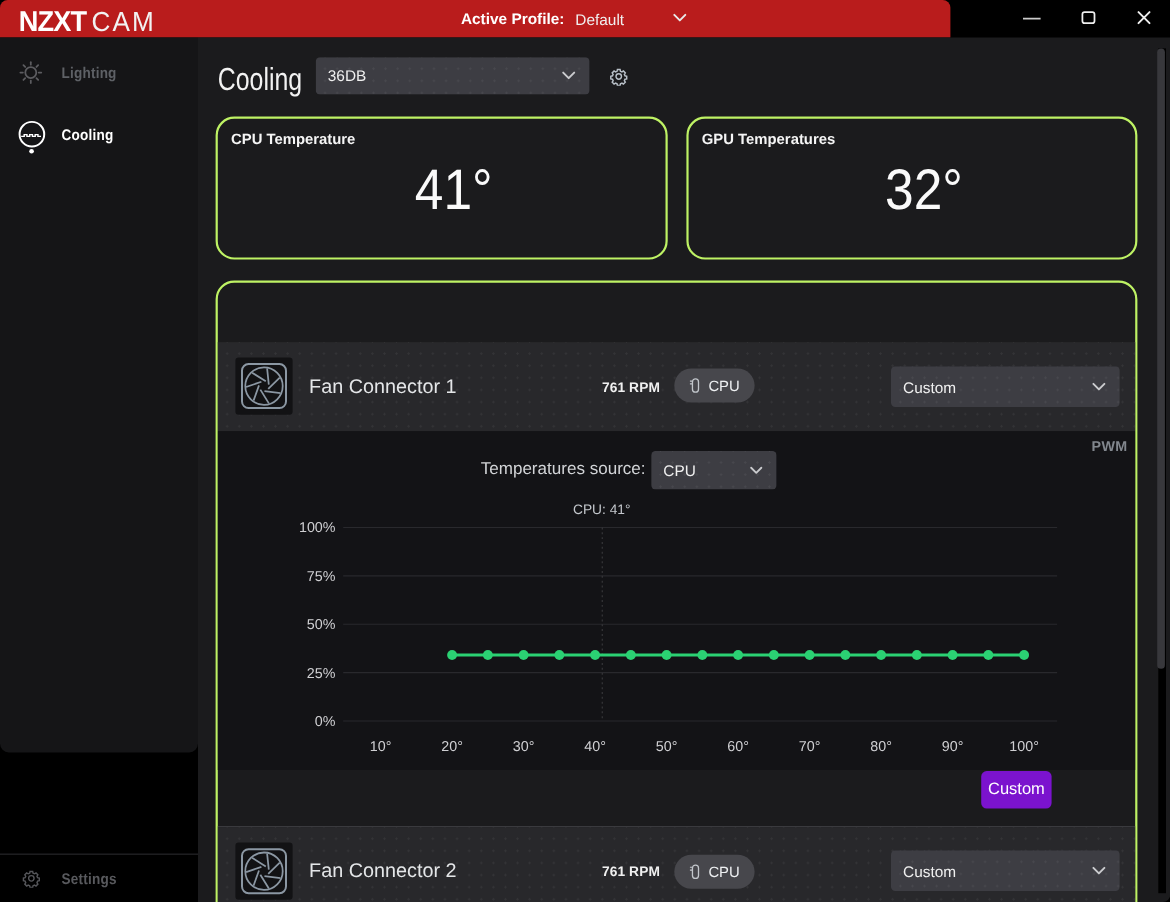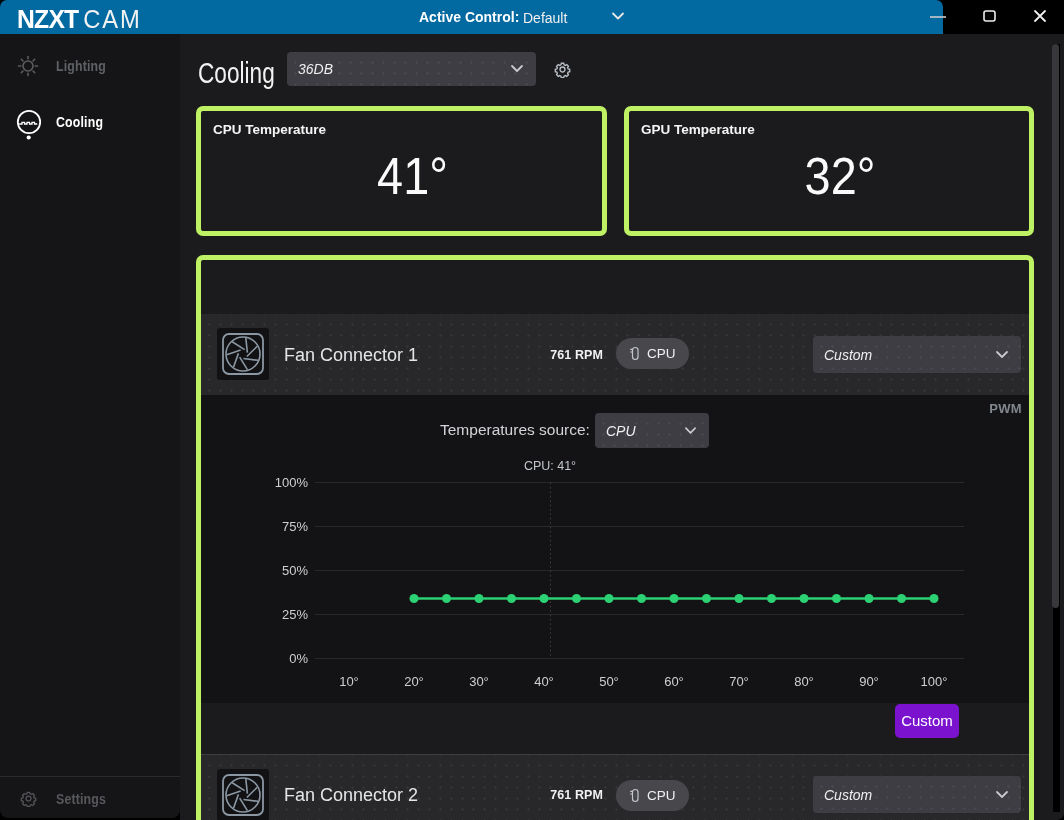--- a/index.html
+++ b/index.html
@@ -1,37 +1,37 @@
 <!DOCTYPE html>
 <html><head>
 <meta charset="utf-8">
 <style>
   * { margin:0; padding:0; box-sizing:border-box; }
   html,body { width:1064px; height:820px; background:#000; overflow:hidden;
     font-family:"Liberation Sans", sans-serif; }
-  .titlebar { position:absolute; left:0; top:0; width:943px; height:34px; background:#0369a1;
+  .titlebar { position:absolute; left:0; top:0; width:864px; height:34px; background:#b91c1c;
     border-radius:7px 7px 0 0; }
   .logo { position:absolute; left:17px; top:4px; color:#fff; font-size:26px; font-weight:bold; letter-spacing:-0.8px; transform:scaleX(0.95); transform-origin:left center; }
   .logo .cam { font-weight:normal; color:#f2f2f2; letter-spacing:2px; font-size:25px; margin-left:5px; }
   .profileLbl { position:absolute; left:419px; top:9px; color:#fff; font-size:14px; font-weight:bold; }
   .profileVal { position:absolute; left:523px; top:10px; color:#f0f0f0; font-size:14px; }
   .tchev { position:absolute; left:611px; top:11px; }
   .winbtn { position:absolute; top:0; }
-  .sidebar { position:absolute; left:0; top:34px; width:180px; height:784px; background:#151517;
+  .sidebar { position:absolute; left:0; top:34px; width:180px; height:650px; background:#151517;
     border-radius:0 0 8px 8px; }
   .sideitem { position:absolute; left:0; width:180px; height:40px; }
   .sidetext { position:absolute; left:56px; top:50%; transform:translateY(-50%) scaleX(0.88); transform-origin:left center; font-size:14px; font-weight:bold; letter-spacing:0.2px; }
   .main { position:absolute; left:180px; top:34px; width:884px; height:786px; background:#1b1b1d; overflow:hidden; border-radius:0 0 7px 0; }
   .h1 { position:absolute; left:18px; top:23px; font-size:29px; font-weight:300; color:#f2f2f2; transform:scaleX(0.78); transform-origin:left top; }
   .dotted { background-image:radial-gradient(circle, rgba(255,255,255,0.055) 1px, transparent 1.2px);
             background-size:11px 11px; background-position:3px 5px; }
-  .sel { position:absolute; background-color:#3d3d43; border-radius:4px; color:#f0f0f0;font-style:italic; }
+  .sel { position:absolute; background-color:#3d3d43; border-radius:4px; color:#f0f0f0; }
   .sel .lab { position:absolute; left:11px; top:50%; transform:translateY(-50%); font-size:14px; }
   .chev { position:absolute; right:12px; top:50%; transform:translateY(-50%); }
-  .card { position:absolute; border:5px solid #bef264; border-radius:7px; }
+  .card { position:absolute; border:2px solid #bef264; border-radius:17px; }
   .ctitle { position:absolute; left:12px; top:11px; font-size:13.5px; font-weight:bold; color:#f5f5f5; }
   .bigtemp { position:absolute; left:11px; width:100%; top:35px; text-align:center; font-size:52px; font-weight:300; color:#fafafa; transform:scaleX(0.9); transform-origin:center; }
   .gpuname { position:absolute; left:0; width:100%; top:111px; text-align:center; font-size:13px; color:#84878c; letter-spacing:0.3px; }
   .hubheader { position:absolute; left:0; top:0; width:100%; height:54px; }
   .hubtitle { position:absolute; left:17px; top:19px; font-size:15px; font-weight:bold; color:#fafafa; }
   .fanrow { position:absolute; left:0; width:100%; height:81px; background-color:#28282b; }
   .fanbox { position:absolute; left:16px; top:14px; width:52px; height:52px; background:#121214; border-radius:3px; }
   .fanname { position:absolute; left:83px; top:50%; transform:translateY(-50%); font-size:18px; color:#e4e6e8;text-align:center; }
   .rpm { position:absolute; left:290px; width:112px; text-align:right; top:50%; transform:translateY(-50%); font-size:12.5px; font-weight:bold; color:#f0f0f0; letter-spacing:0.1px; }
   .pill { position:absolute; left:415px; top:24px; width:73px; height:31px; background:#47474c; border-radius:16px; }
@@ -42,21 +42,21 @@
   .applytxt { position:absolute; left:448px; top:317px; width:237px; text-align:right; font-size:15.5px; color:#79818b; }
   .applybtn { position:absolute; left:694px; top:309px; width:64px; height:34px; background:#7b13ce; border-radius:5px;
      color:#fff; font-size:15px; text-align:center; line-height:34px; }
   .divider { position:absolute; left:0; width:100%; height:1px; background:#3f3f43; }
   .scroll { position:absolute; left:872px; top:10px; width:7px; height:564px; background:#38383c; border-radius:4px; }
 </style>
 </head>
 <body>
   <div class="titlebar">
     <div class="logo">NZXT<span class="cam">CAM</span></div>
-    <div class="profileLbl">Active Control:</div>
+    <div class="profileLbl">Active Profile:</div>
     <div class="profileVal">Default</div>
     <svg class="tchev" width="14" height="10" viewBox="0 0 14 10">
       <path d="M2 2.5 L7 7.5 L12 2.5" stroke="#e8e8e8" stroke-width="1.8" fill="none" stroke-linecap="round" stroke-linejoin="round"></path>
     </svg>
     <svg class="winbtn" style="left:926px" width="26" height="34">
       <path d="M4 17 h16" stroke="#cccccc" stroke-width="1.6"></path>
     </svg>
     <svg class="winbtn" style="left:978px" width="26" height="34">
       <rect x="6" y="11" width="11" height="10" rx="2" fill="none" stroke="#eeeeee" stroke-width="1.6"></rect>
     </svg>
@@ -111,21 +111,21 @@
     <svg style="position:absolute;left:374px;top:27px" width="17" height="17" viewBox="0 0 24 24">
       <path fill="none" stroke="#b9c0c8" stroke-width="1.9" d="M12 8.5a3.5 3.5 0 1 0 0 7 3.5 3.5 0 0 0 0-7Z"></path>
       <path fill="none" stroke="#b9c0c8" stroke-width="1.9" d="M10.3 3.2 h3.4 l0.5 2.2 1.9 0.8 1.9-1.2 2.4 2.4-1.2 1.9 0.8 1.9 2.2 0.5 v3.4 l-2.2 0.5-0.8 1.9 1.2 1.9-2.4 2.4-1.9-1.2-1.9 0.8-0.5 2.2 h-3.4 l-0.5-2.2-1.9-0.8-1.9 1.2-2.4-2.4 1.2-1.9-0.8-1.9-2.2-0.5 v-3.4 l2.2-0.5 0.8-1.9-1.2-1.9 2.4-2.4 1.9 1.2 1.9-0.8Z"></path>
     </svg>
 
     <div class="card" style="left:16px; top:72px; width:411px; height:130px;">
       <div class="ctitle">CPU Temperature</div>
       <div class="bigtemp">41°</div>
     </div>
     <div class="card" style="left:444px; top:72px; width:410px; height:130px;">
-      <div class="ctitle">GPU Temperature</div>
+      <div class="ctitle">GPU Temperatures</div>
       <div class="bigtemp">32°</div>
     </div>
 
     <div class="card" style="left:16px; top:221px; width:838px; height:600px;">
 
       <div class="fanrow dotted" style="top:54px;">
         <div class="fanbox">
           <svg style="position:absolute;left:0px;top:0px" width="52" height="52" viewBox="-26 -26 52 52">
           <rect x="-20" y="-20" width="40" height="40" rx="6" fill="none" stroke="#8b97a3" stroke-width="1.8"></rect>
           <circle cx="0" cy="0" r="17" fill="none" stroke="#8b97a3" stroke-width="1.6"></circle>

